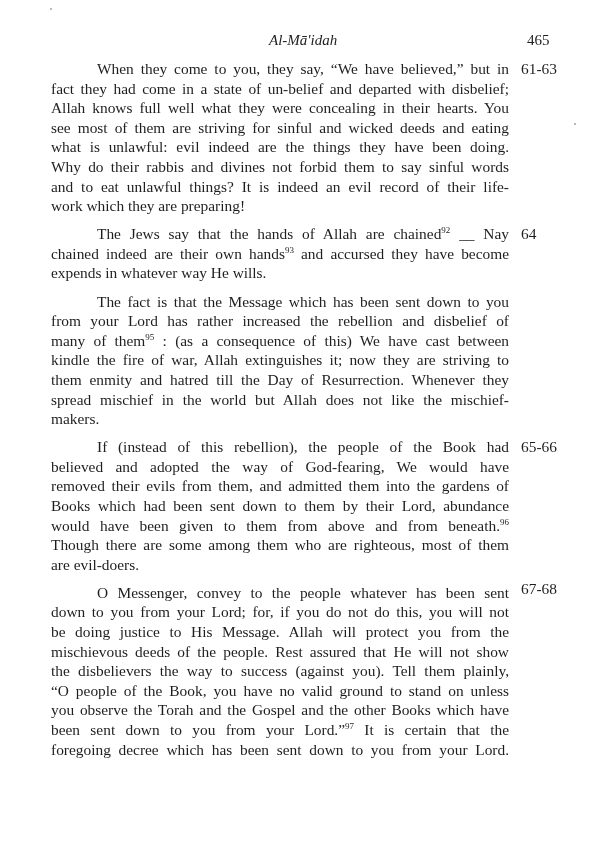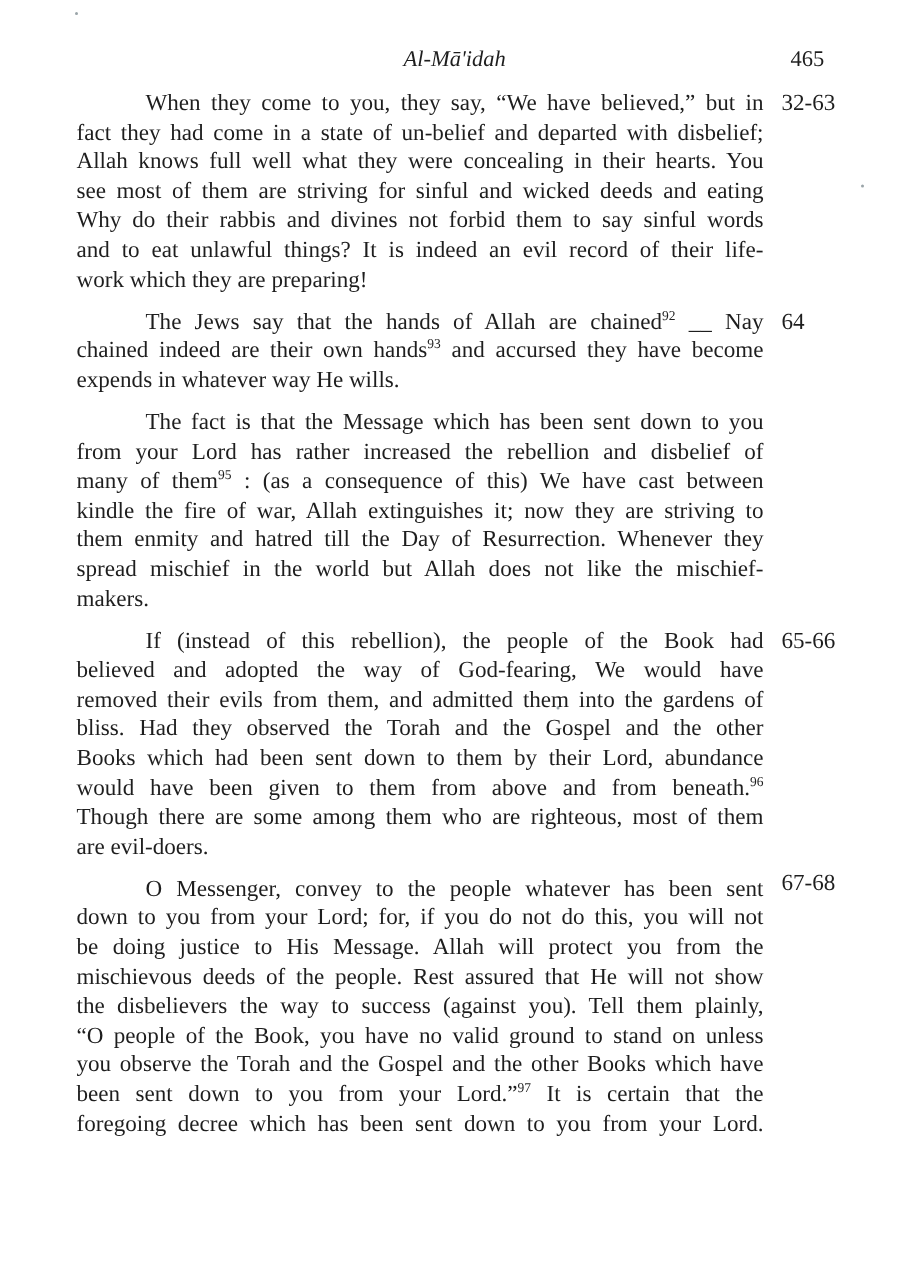--- a/index.html
+++ b/index.html
@@ -28,25 +28,26 @@
 </div>
 
 <div class="body">
 
   <div class="para">
     <div class="para-text">
       <span class="line first">When  they come to you, they say, “We have believed,” but in</span>
       <span class="line">fact  they  had come in a state of un-belief and departed with disbelief;</span>
       <span class="line">Allah  knows  full well what they were concealing in their hearts. You</span>
       <span class="line">see  most  of  them are striving for sinful and wicked deeds and eating</span>
+      <span class="line">what  is  unlawful:  evil  indeed  are  the  things they have been doing.</span>
       <span class="line">Why  do  their  rabbis  and divines not forbid them to say sinful words</span>
       <span class="line">and  to  eat  unlawful  things?  It  is indeed an evil record of their life-</span>
       <span class="line last">work which they are preparing!</span>
     </div>
-    <span class="verse-ref">32-63</span>
+    <span class="verse-ref">61-63</span>
   </div>
 
   <div class="para">
     <div class="para-text">
       <span class="line first"><span>The  Jews  say  that  the  hands  of  Allah are chained</span><sup>92</sup><span> __ Nay</span></span>
       <span class="line"><span>chained  indeed  are their own hands</span><sup>93</sup><span> and accursed they have become</span></span>
       <span class="line last"><span>expends in whatever way He wills.</span></span>
     </div>
     <span class="verse-ref">64</span>
   </div>
@@ -61,21 +62,20 @@
       <span class="line"><span>spread  mischief  in  the  world  but  Allah  does not like the mischief-</span></span>
       <span class="line last"><span>makers.</span></span>
     </div>
   </div>
 
   <div class="para">
     <div class="para-text">
       <span class="line first"><span>If  (instead  of  this  rebellion),  the  people  of  the  Book  had</span></span>
       <span class="line"><span>believed  and  adopted  the  way  of  God-fearing,  We  would  have</span></span>
       <span class="line"><span>removed  their evils from them, and admitted them into the gardens of</span></span>
-      <span class="line"><span>bliss.  Had  they  observed  the  Torah  and  the  Gospel and the other</span></span>
       <span class="line"><span>Books  which  had  been  sent down to them by their Lord, abundance</span></span>
       <span class="line"><span>would  have  been  given  to  them  from  above  and  from beneath.</span><sup>96</sup></span>
       <span class="line"><span>Though  there  are some among them who are righteous, most of them</span></span>
       <span class="line last"><span>are evil-doers.</span></span>
     </div>
     <span class="verse-ref">65-66</span>
   </div>
 
   <div class="para">
     <div class="para-text">

